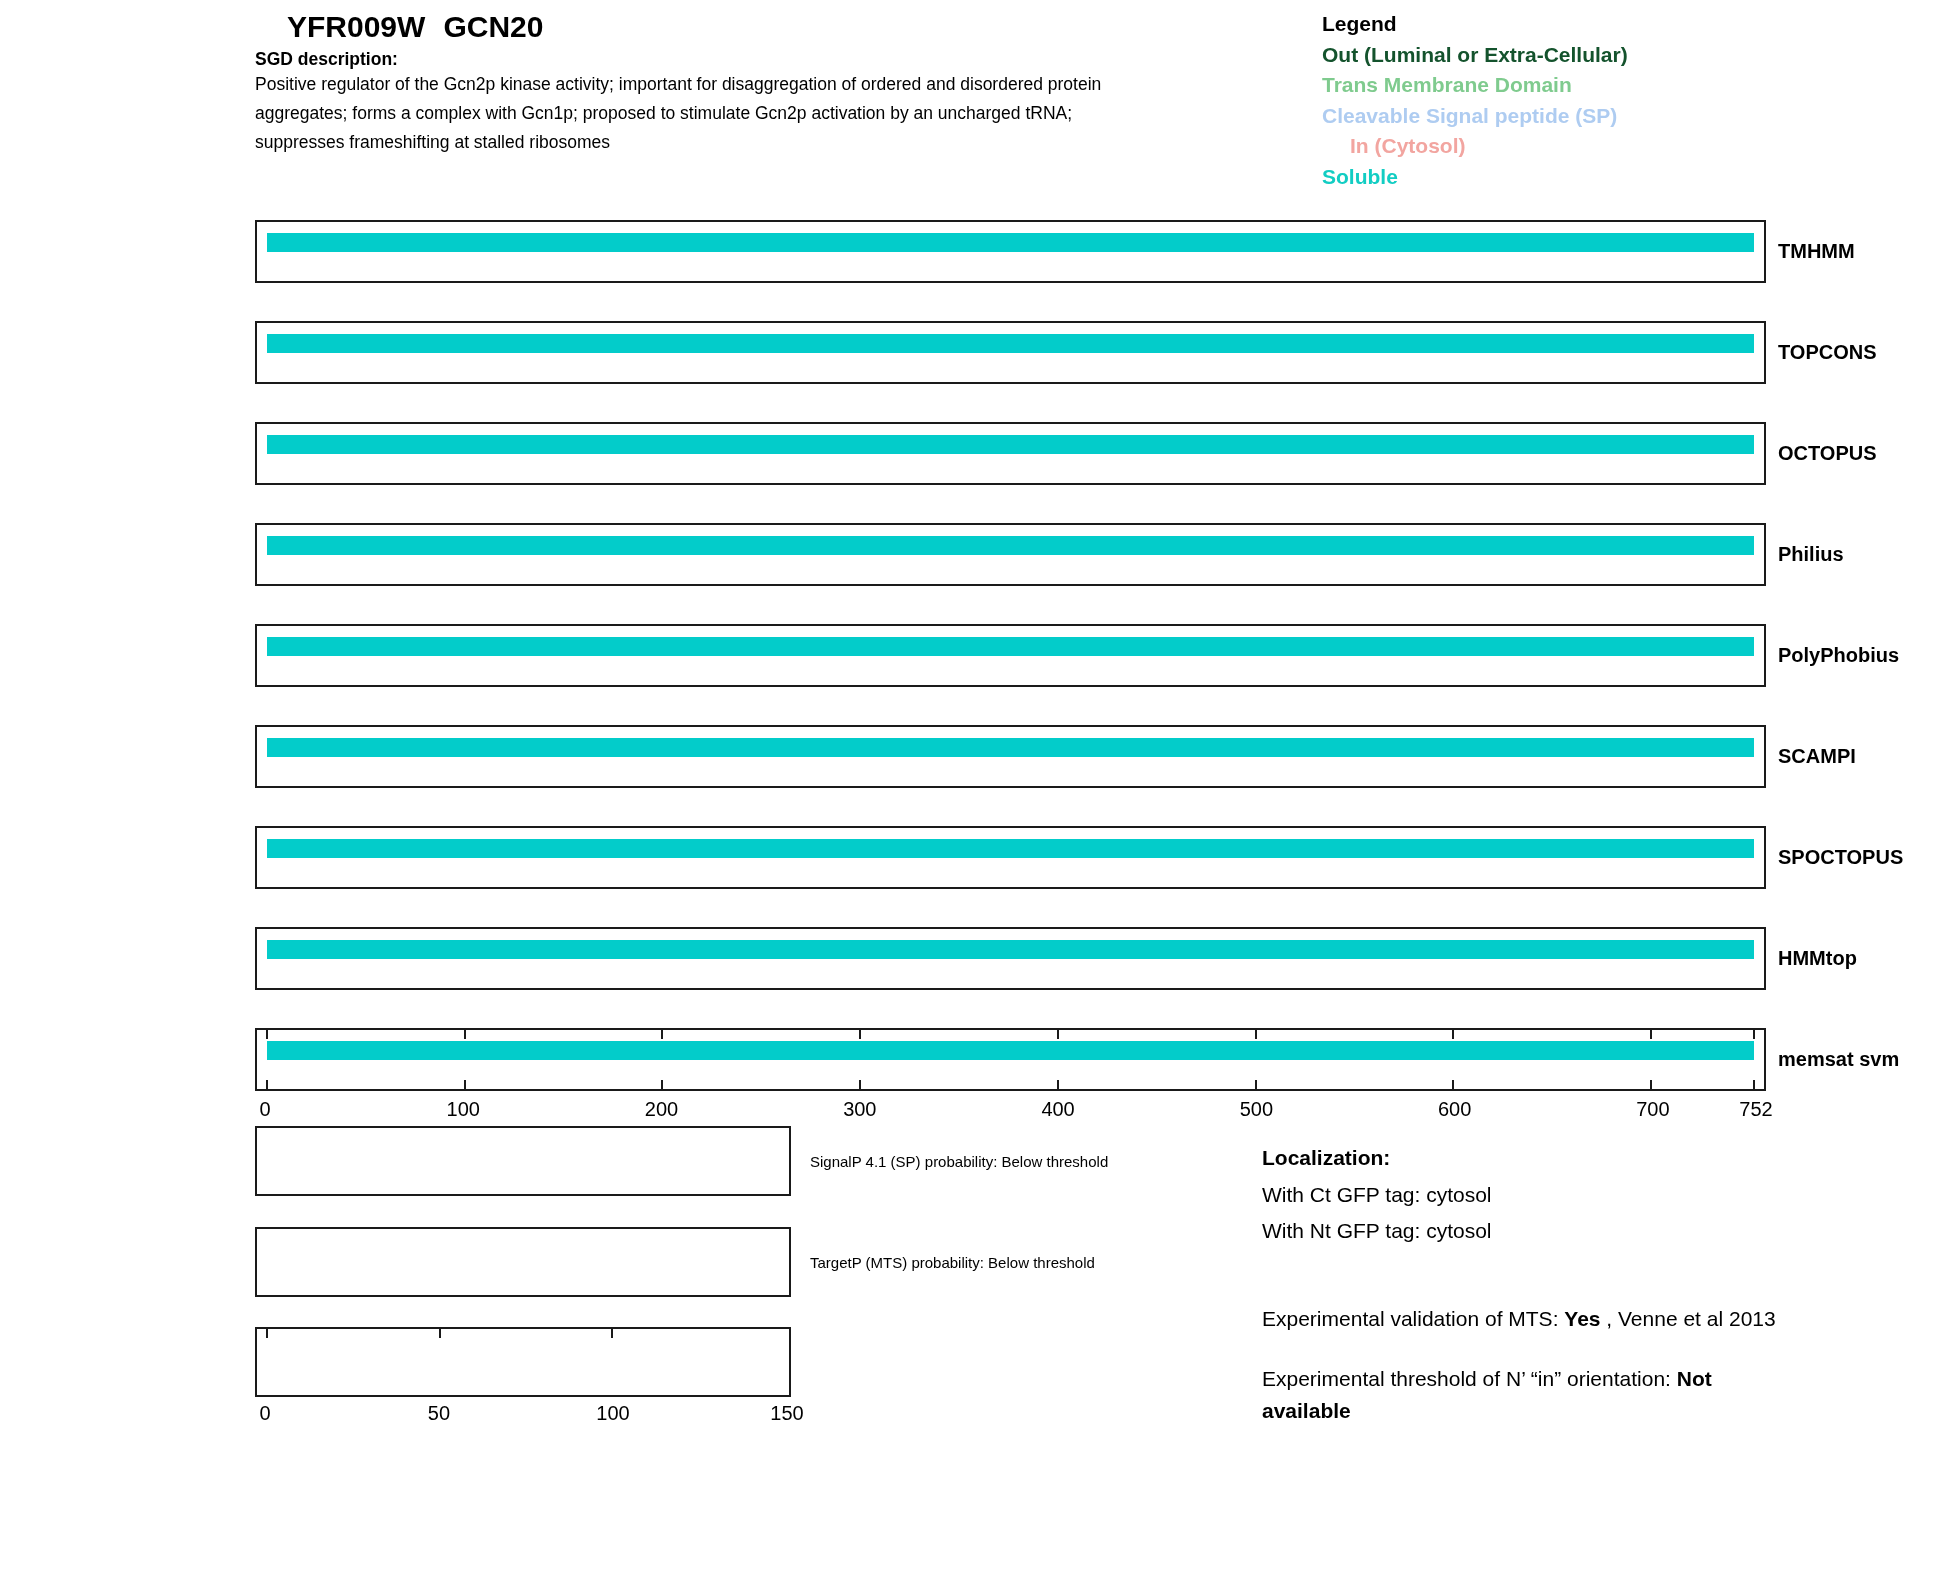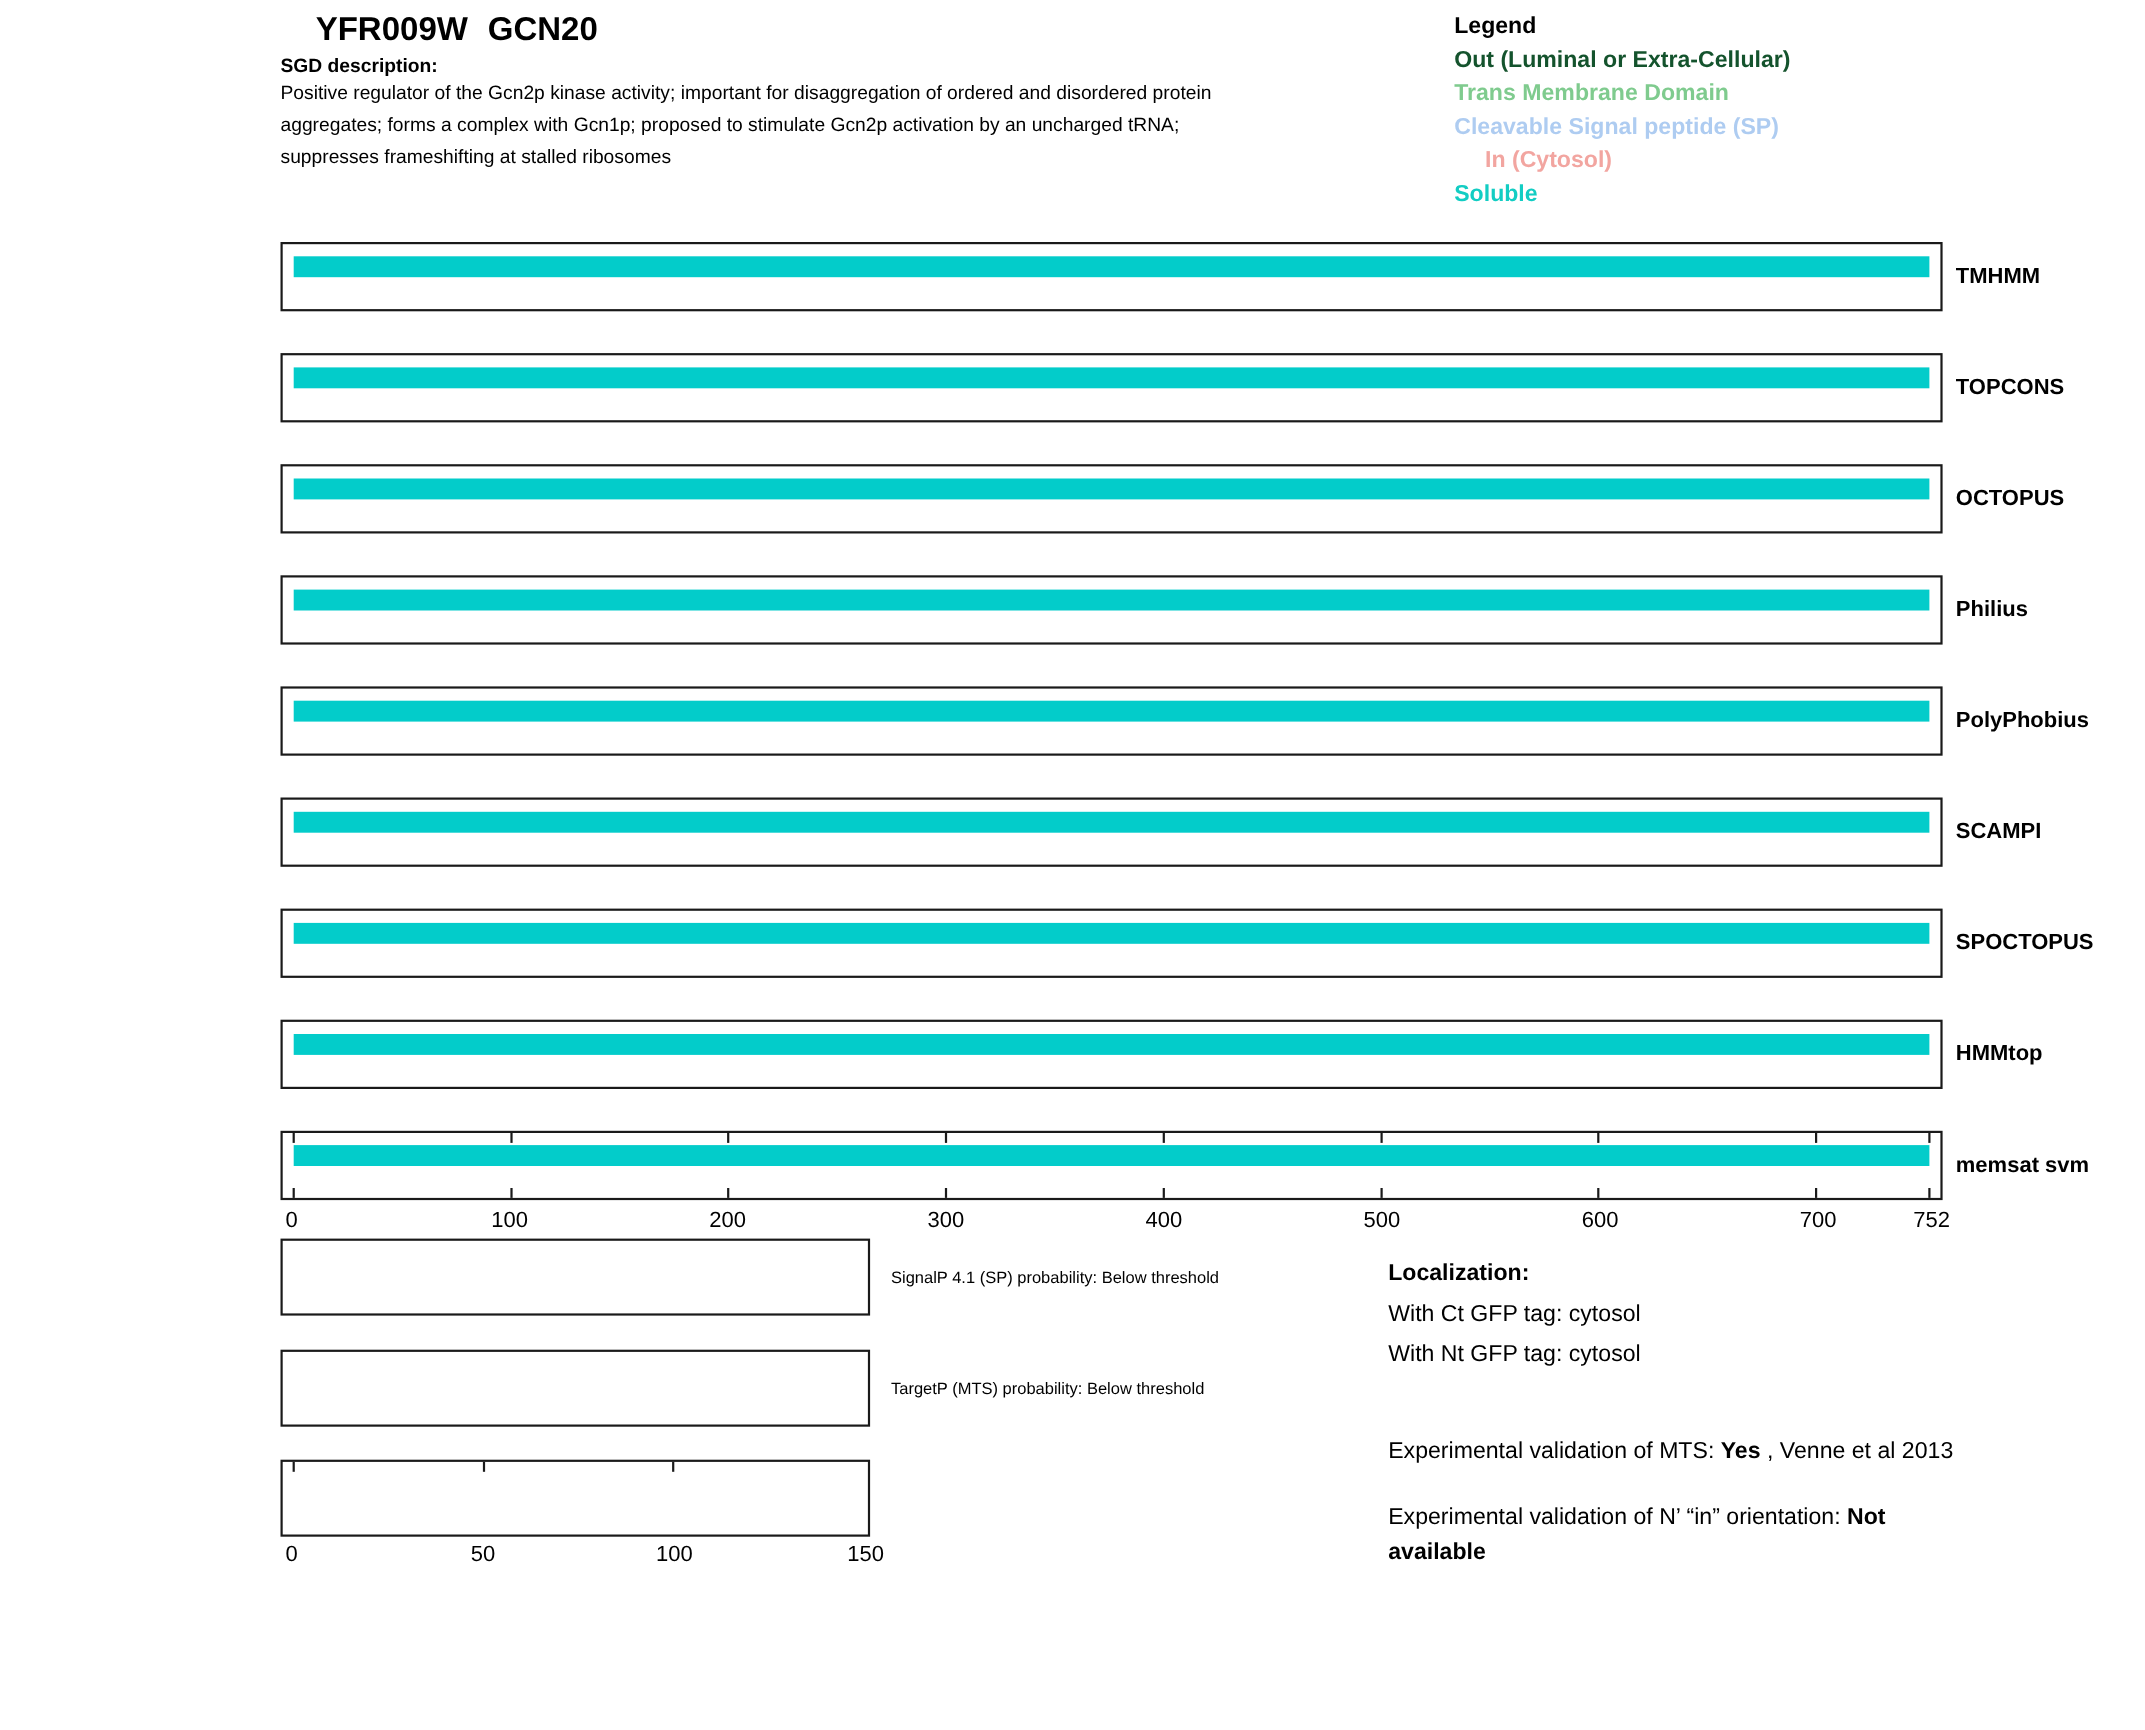--- a/index.html
+++ b/index.html
@@ -203,15 +203,15 @@
     <span class="axis-tick-label" style="left:66.667%">100</span>
     <span class="axis-tick-label" style="left:100%">150</span>
   </div>
 
   <div class="loc-heading">Localization:</div>
   <div class="loc-line1">With Ct GFP tag: cytosol</div>
   <div class="loc-line2">With Nt GFP tag: cytosol</div>
 
   <div class="mts-line"><span>Experimental validation of MTS: </span><span class="b">Yes</span><span> , Venne et al 2013</span></div>
 
-  <div class="orient-line"><span>Experimental validation of N’ “in” orientation: </span><span class="b">Not available</span></div>
+  <div class="orient-line"><span>Experimental threshold of N’ “in” orientation: </span><span class="b">Not available</span></div>
 
 </div>
 
 </body></html>

